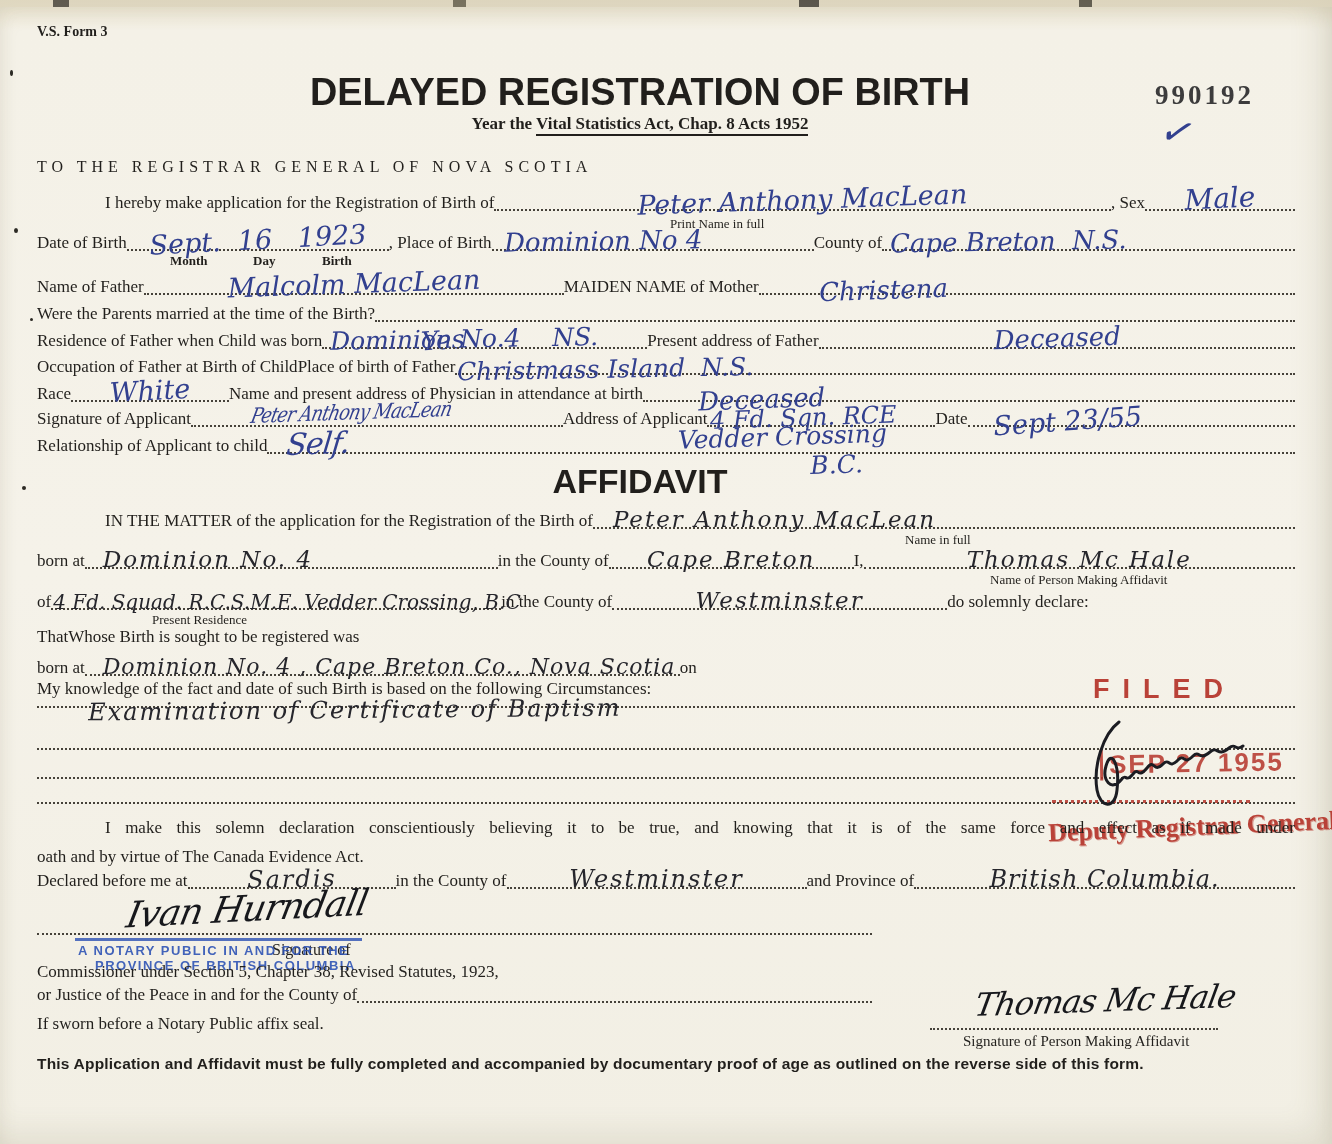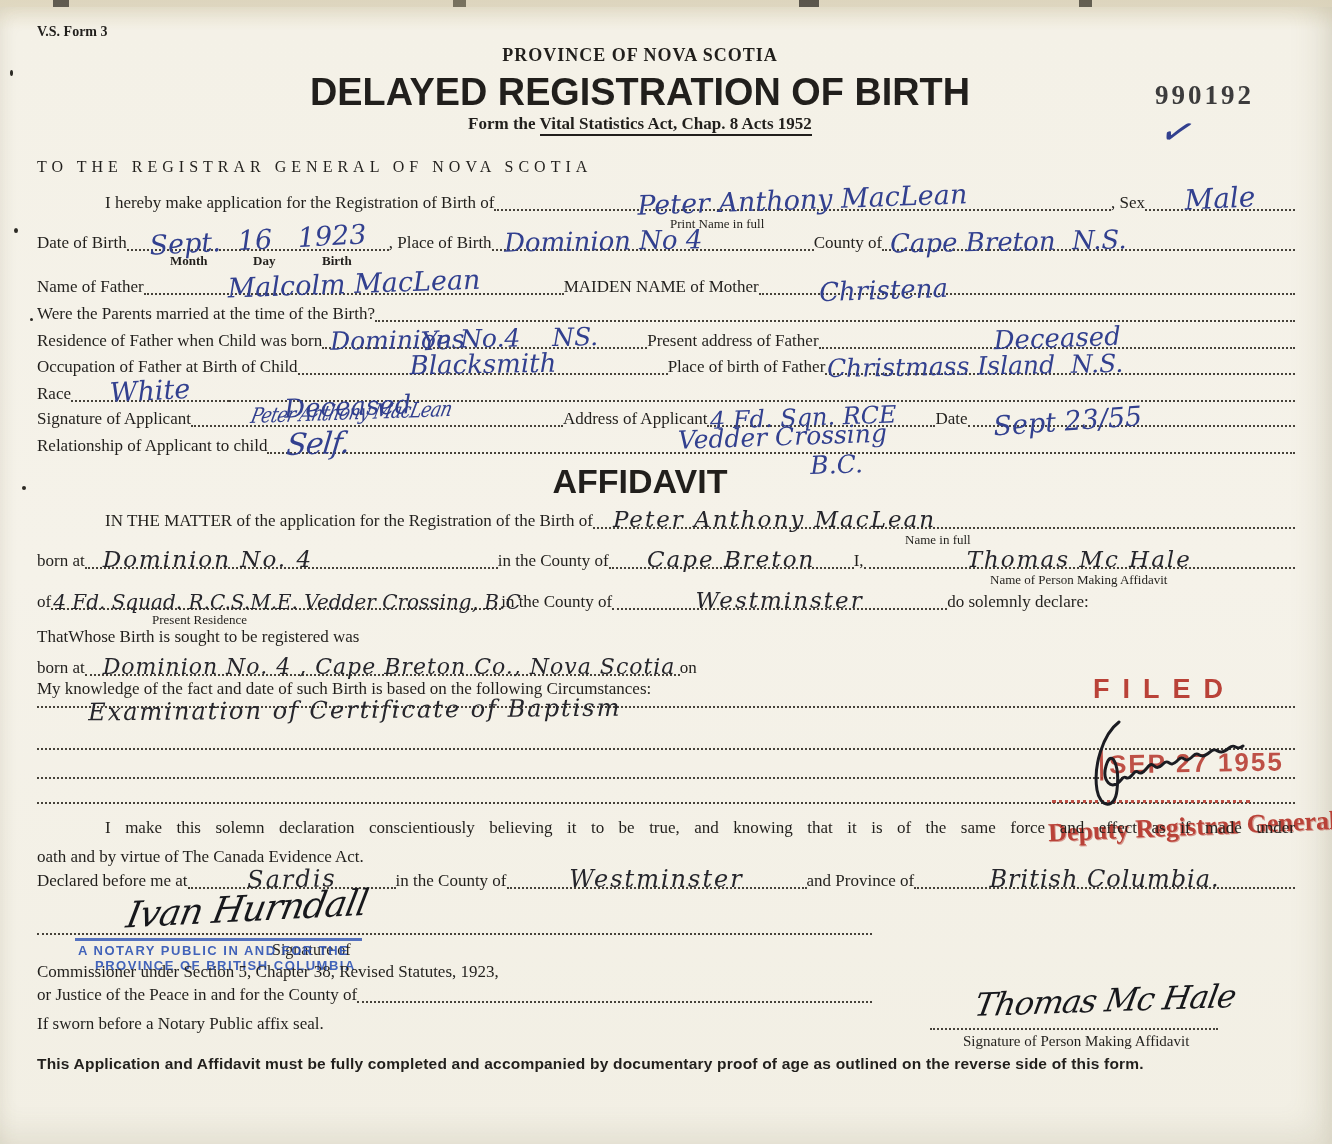--- a/index.html
+++ b/index.html
@@ -36,23 +36,22 @@
 <body>
 
 <div class="paper">
   <div class="scan-top"></div>
   <div class="speck" style="left:14px;top:228px;width:4px;height:5px"></div>
   <div class="speck" style="left:30px;top:318px;width:3px;height:3px"></div>
   <div class="speck" style="left:22px;top:486px;width:4px;height:4px"></div>
   <div class="speck" style="left:10px;top:70px;width:3px;height:6px"></div>
 
   <div class="abs lbl" style="left:37px;top:24px;font-weight:bold;font-size:14px">V.S. Form 3</div>
-  <div class="hdr" style="top:45px;font-weight:bold;font-size:18px;letter-spacing:1px">PROVINCE OF NOVA SCOTIA</div>
   <div class="hdr" style="top:70px;font-family:'Liberation Sans',sans-serif;font-weight:bold;font-size:39px;transform:scaleX(.97)">DELAYED REGISTRATION OF BIRTH</div>
-  <div class="hdr" style="top:114px;font-weight:bold;font-size:17px"><span>Form the </span><span style="border-bottom:2px solid #211f1c;padding-bottom:1px">Vital Statistics Act, Chap. 8 Acts 1952</span></div>
+  <div class="hdr" style="top:114px;font-weight:bold;font-size:17px"><span>Year the </span><span style="border-bottom:2px solid #211f1c;padding-bottom:1px">Vital Statistics Act, Chap. 8 Acts 1952</span></div>
   <div class="abs" style="left:1155px;top:80px;font-size:27px;font-weight:bold;letter-spacing:3px;color:#232325;opacity:.88">990192</div>
   <div class="abs blue" style="left:1162px;top:110px;font-size:38px;transform:rotate(12deg) skewX(-10deg)">✓</div>
 
   <div class="abs lbl" style="left:37px;top:157px;font-size:16px;letter-spacing:5px">TO THE REGISTRAR GENERAL OF NOVA SCOTIA</div>
 
   <div class="line" style="left:37px;top:188px;width:1258px">
     <span class="lbl" style="padding-left:68px">I hereby make application for the Registration of Birth of</span>
     <span class="fill grow">
         <span class="hw blue" style="font-size:27px;transform:rotate(-2deg)">Peter Anthony MacLean</span>
       </span>
@@ -105,34 +104,32 @@
         <span class="hw blue hw-left" style="font-size:25px;left:8px;transform:rotate(-1deg)">Dominion No.4    NS.</span>
       </span>
     <span class="lbl">Present address of Father</span>
     <span class="fill grow">
         <span class="hw blue" style="font-size:26px;transform:rotate(-2deg)">Deceased</span>
       </span>
   </div>
 
   <div class="line" style="left:37px;top:352px;width:1258px">
     <span class="lbl">Occupation of Father at Birth of Child</span>
-    <span class="fill" style="width:370px">
-        <span class="hw blue" style="font-size:26px;transform:rotate(-1deg)">Blacksmith</span>
-      </span>
     <span class="lbl">Place of birth of Father</span>
     <span class="fill grow">
         <span class="hw blue hw-left" style="font-size:25px;left:2px;transform:rotate(-1deg)">Christmass Island  N.S.</span>
       </span>
   </div>
 
   <div class="line" style="left:37px;top:379px;width:1258px">
     <span class="lbl">Race</span>
     <span class="fill" style="width:158px">
         <span class="hw blue" style="font-size:27px;transform:rotate(-3deg)">White</span>
       </span>
+    <span class="lbl">Name and present address of Physician in attendance at birth</span>
     <span class="fill grow">
         <span class="hw blue hw-left" style="font-size:26px;left:55px;transform:rotate(-2deg)">Deceased</span>
       </span>
   </div>
 
   <div class="line" style="left:37px;top:404px;width:1258px">
     <span class="lbl">Signature of Applicant</span>
     <span class="fill" style="width:372px">
         <span class="hw blue script" style="font-size:21px;transform:rotate(-2deg) skewX(-14deg) scaleX(.85)">Peter Anthony MacLean</span>
       </span>

